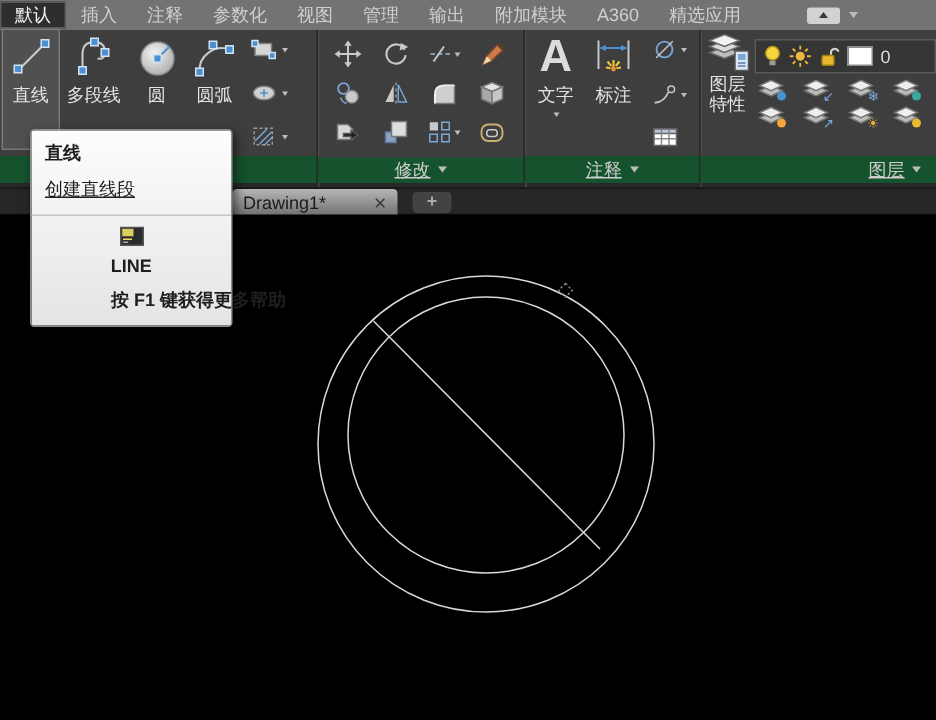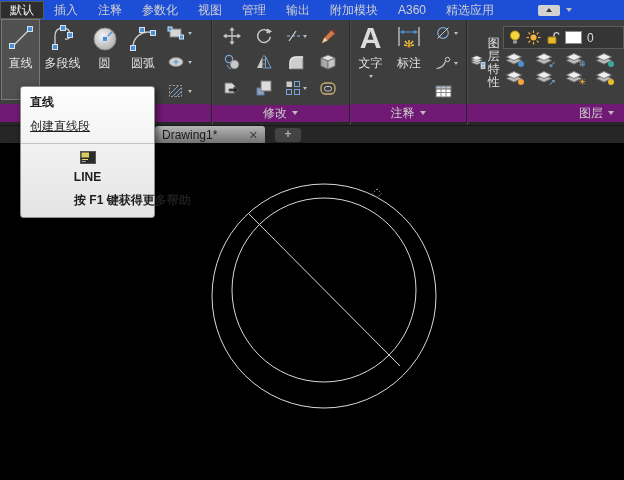--- a/index.html
+++ b/index.html
@@ -1,52 +1,52 @@
 <!DOCTYPE html>
 <html><head>
 <meta charset="utf-8">
 <style>
   html,body{margin:0;padding:0;background:#555;}
   #app{position:relative;width:624px;height:480px;background:#000;overflow:hidden;
        font-family:"Liberation Sans","DejaVu Sans",sans-serif;font-size:12px;color:#d6d6d6;
        -webkit-font-smoothing:antialiased;}
   
-  #menubar{position:absolute;left:0;top:0;width:624px;height:20px;background:#1d4ed8;
+  #menubar{position:absolute;left:0;top:0;width:624px;height:20px;background:#737373;
            display:flex;align-items:center;}
   .mtab{padding:2px 10px;height:14px;line-height:14px;color:#cfcfcf;cursor:default;white-space:nowrap;}
   .mtab.active{background:#2e2e2e;border:1px solid #5a5a5a;color:#f2f2f2;padding:1px 9px;}
   #ribbon-collapse{margin-left:34px;display:flex;align-items:center;gap:6px;}
   .pill{width:22px;height:11px;background:#d2d2d2;border-radius:2px;display:flex;align-items:center;justify-content:center;}
   .caret-up{width:0;height:0;border:3px solid transparent;border-bottom:4px solid #3a3a3a;margin-top:-3px;}
   .caret-down{width:0;height:0;border:3px solid transparent;border-top:4px solid #bdbdbd;margin-bottom:-3px;}
   .caret-down.sm{border-width:2.5px;border-top-width:3.5px;}
   
   #ribbon{position:absolute;left:0;top:20px;width:624px;height:105px;background:#3e3e3e;
           display:flex;border-bottom:3px solid #282828;box-sizing:border-box;}
   .panel{display:flex;flex-direction:column;box-sizing:border-box;}
   .pbody{height:84px;position:relative;}
-  .plabel{height:18px;background:#701a75;color:#cdcdcd;display:flex;align-items:center;
-          justify-content:center;gap:5px;font-size:12px;}
+  .plabel{height:18px;background:#14532d;color:#cdcdcd;display:flex;align-items:center;
+          justify-content:center;gap:5px;font-size:12px;text-decoration:underline;}
   .sep{width:1px;background:#272727;box-shadow:1px 0 0 #4b4b4b;height:105px;}
   .bigbtn{display:flex;flex-direction:column;align-items:center;justify-content:flex-start;
           padding-top:3px;height:79px;box-sizing:border-box;}
   .bigbtn .blabel{margin-top:2px;color:#e3e3e3;white-space:nowrap;}
   .bigbtn.hover{background:#505050;outline:1px solid #7a7a7a;}
   .flyout-col{display:flex;flex-direction:column;justify-content:space-between;padding:6px 0;box-sizing:border-box;height:84px;}
   .flyrow{display:flex;align-items:center;gap:3px;}
   
   .modgrid{display:grid;grid-template-columns:repeat(4,32px);grid-auto-rows:26px;
            padding:3px 0 0 4px;align-items:center;justify-items:center;}
   .modcell{display:flex;align-items:center;gap:2px;}
   
   .ann-body{display:flex;padding-left:3px;}
   .Abig{font-size:30px;color:#dcdcdc;line-height:30px;font-weight:bold;}
   
   .lay-body{display:flex;padding-left:2px;}
-  .props-btn{width:32px;display:flex;flex-direction:row;align-items:center;padding-top:2px;}
+  .props-btn{width:32px;display:flex;flex-direction:column;align-items:center;padding-top:2px;}
   .props-btn .blabel{width:26px;text-align:center;line-height:13px;color:#e3e3e3;}
   .lay-right{flex:1;overflow:hidden;}
   .state-strip{height:21px;margin:6px 0 2px 2px;border:1px solid #5a5a5a;background:#353535;
                display:flex;align-items:center;gap:5px;padding:0 5px;}
   .swatch{width:15px;height:11px;background:#ffffff;border:1px solid #8a8a8a;}
   .lrow{display:flex;gap:11px;padding:1px 0 0 4px;height:17px;}
   .licon{position:relative;width:19px;height:15px;flex:0 0 auto;}
   .licon .acc{position:absolute;right:-2px;bottom:-2px;font-size:9px;line-height:9px;}
   .dotacc{position:absolute;right:0;bottom:0;width:6px;height:6px;border-radius:50%;}
   .plabel.right{justify-content:flex-end;padding-right:10px;}

